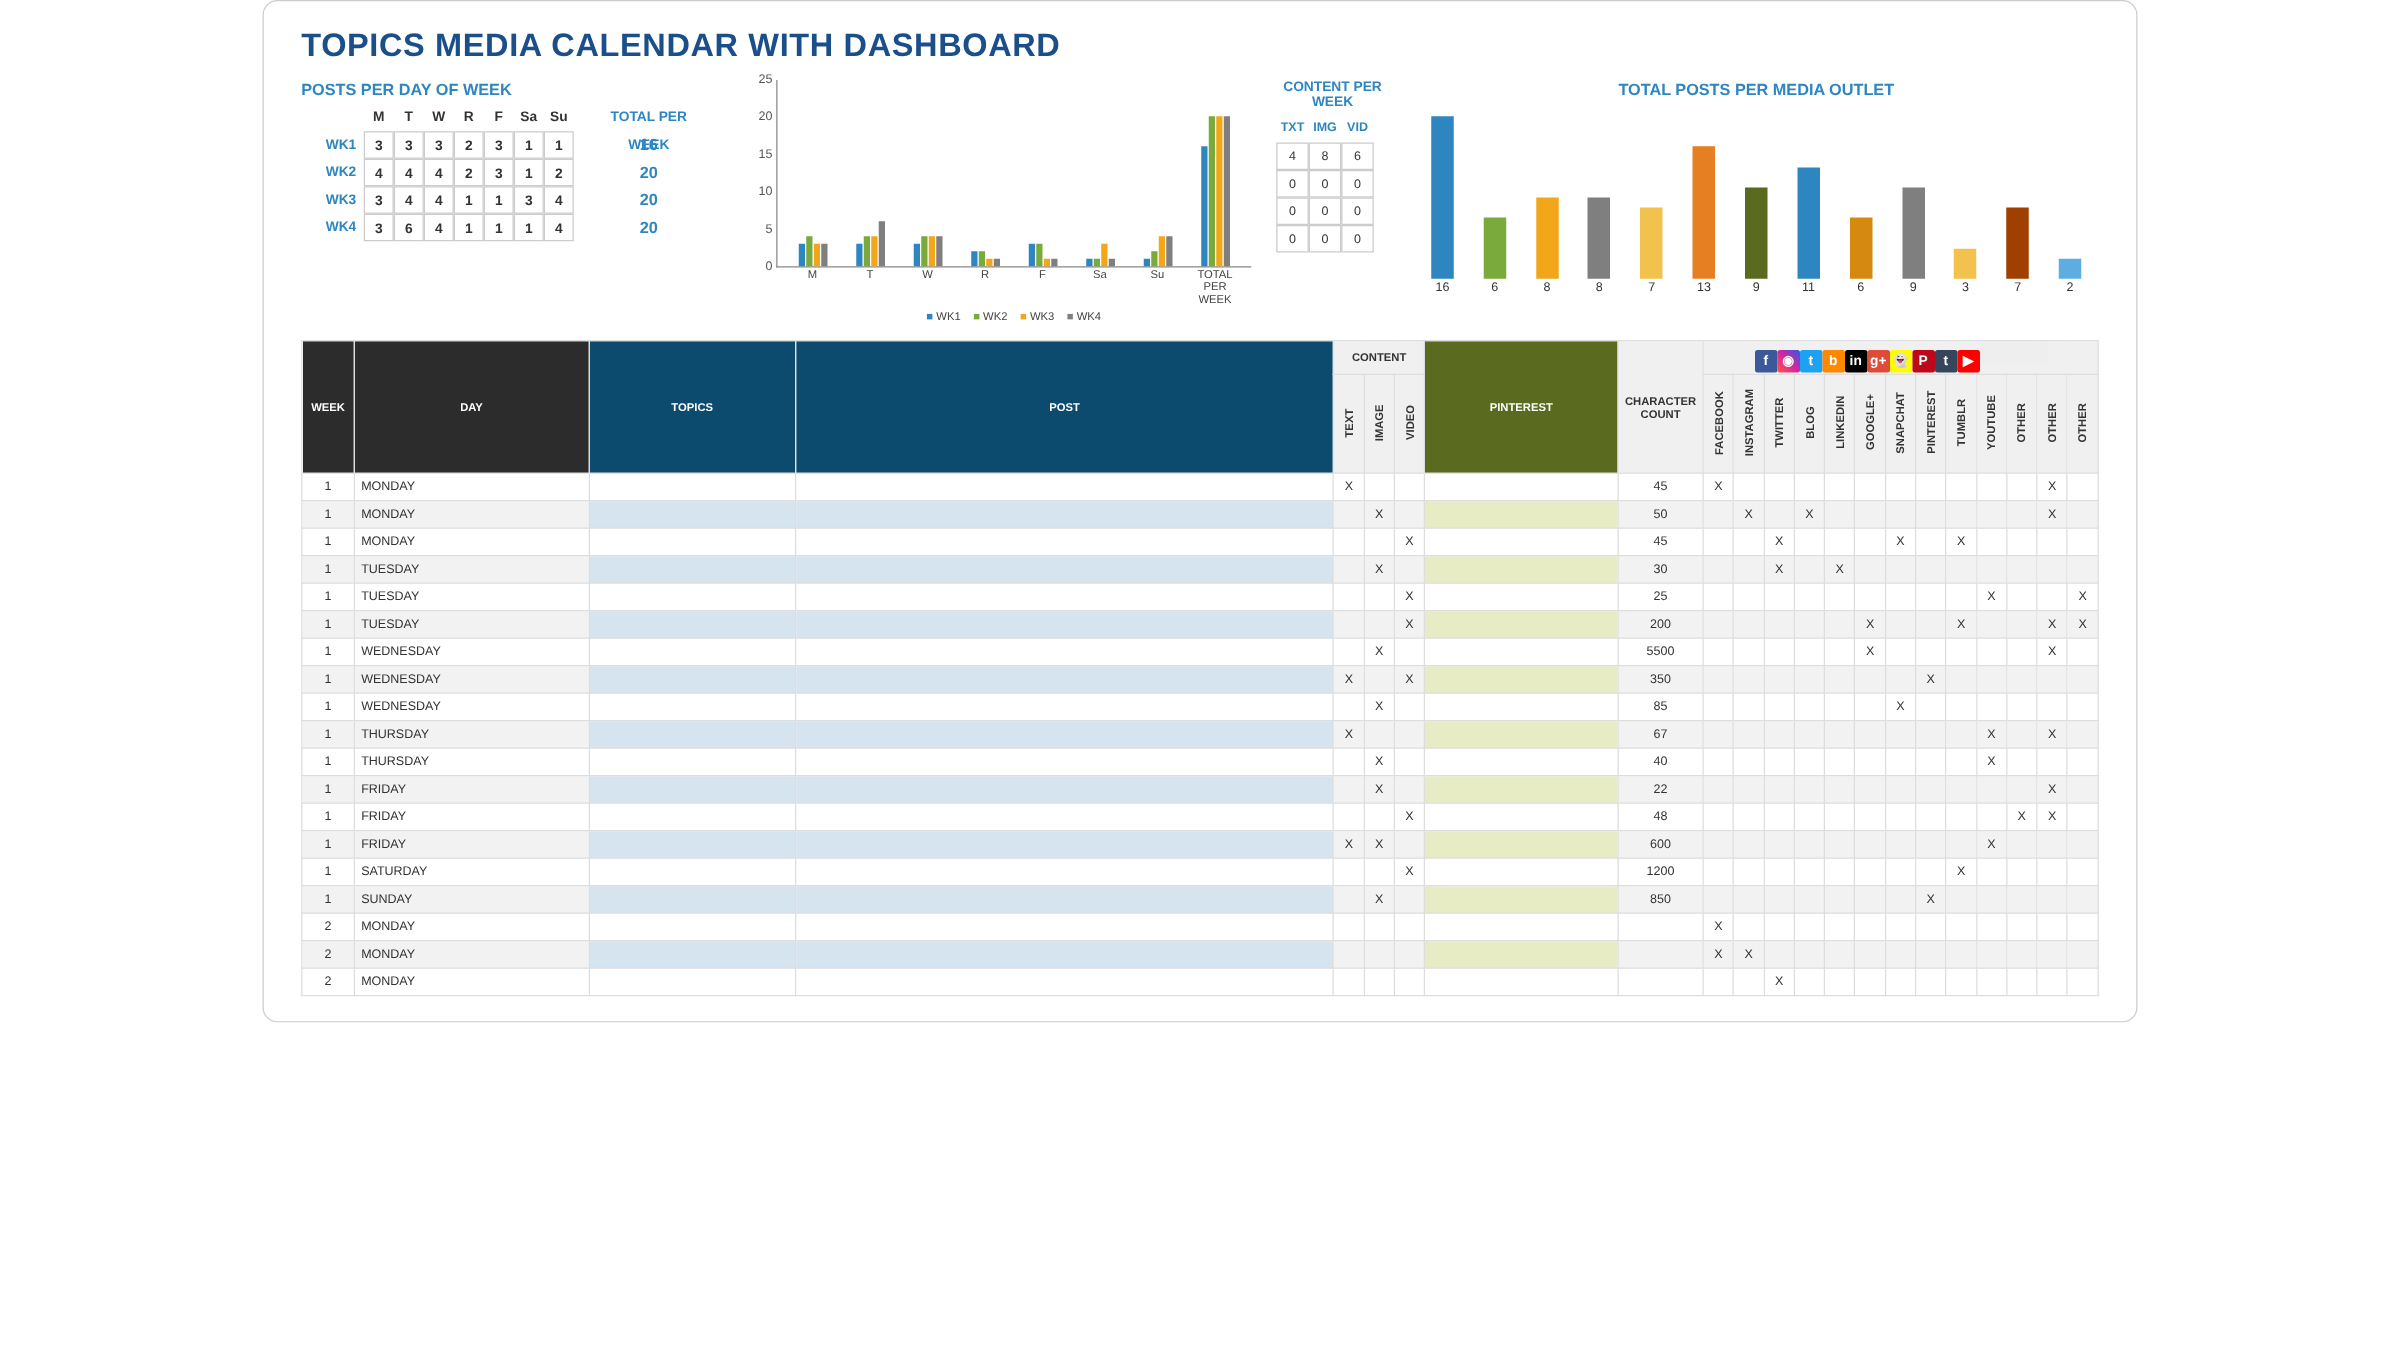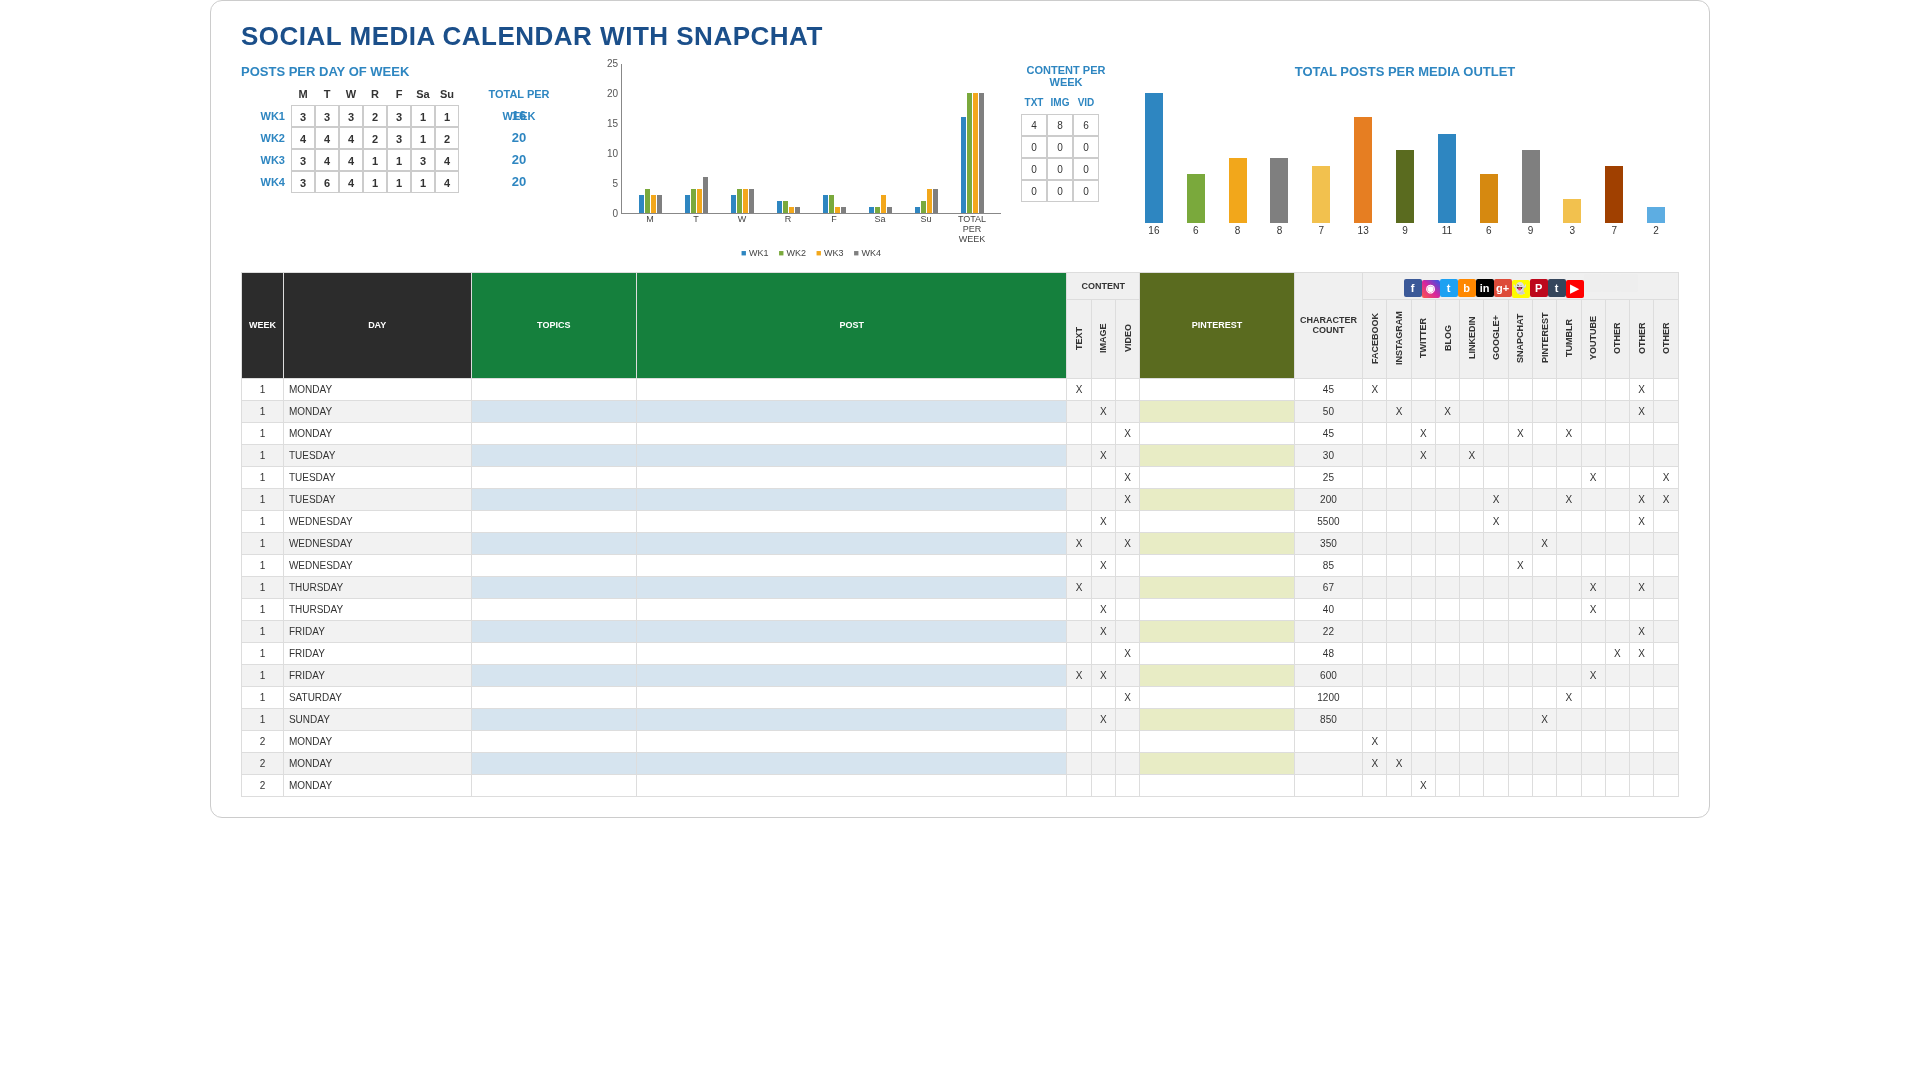--- a/index.html
+++ b/index.html
@@ -52,42 +52,42 @@
 .outlet .sec-title { text-align: center; font-size: 13px; }
 .outlet-chart { height: 140px; display: flex; align-items: flex-end; gap: 4px; padding: 0 4px; }
 .outlet-chart .obar-wrap { flex: 1; display: flex; flex-direction: column; align-items: center; }
 .obar { width: 18px; }
 .outlet-labels { display: flex; gap: 4px; padding: 0 4px; margin-top: 2px; }
 .outlet-labels span { flex: 1; text-align: center; font-size: 10px; }
 
 
 .main-table { width: 100%; border-collapse: collapse; table-layout: fixed; }
 .main-table th, .main-table td { border: 1px solid #ddd; font-size: 10px; overflow: hidden; }
-.main-table thead th { background: #15803d; color: #fff; font-weight: 700; font-size: 9px; padding: 4px 2px; text-align: center; }
+.main-table thead th { background: #0c4a6e; color: #fff; font-weight: 700; font-size: 9px; padding: 4px 2px; text-align: center; }
 .main-table thead th.dark { background: #2c2c2c; }
 .main-table thead th.green { background: #5A6B1F; }
 .main-table thead th.light { background: #f0f0f0; color: #333; }
 .vert { writing-mode: vertical-rl; transform: rotate(180deg); height: 68px; display: inline-block; font-size: 9px; }
 .main-table td { padding: 3px 5px; height: 22px; }
 .main-table td.c { text-align: center; }
 .main-table tr.odd td { background: #fff; }
 .main-table tr.even td { background: #f2f2f2; }
 .main-table tr td.topic { background: #d6e4ef; }
 .main-table tr td.hash { background: #e8ecc5; }
 
 
 .ic { width: 18px; height: 18px; border-radius: 2px; display: inline-flex; align-items: center; justify-content: center; color: #fff; font-size: 11px; font-weight: 700; }
 .ic-fb{background:#3b5998}.ic-ig{background:linear-gradient(45deg,#fd5949,#d6249f,#285AEB)}.ic-tw{background:#1da1f2}.ic-bl{background:#ff8800}.ic-li{background:#000000}.ic-gp{background:#dd4b39}.ic-sc{background:#fffc00;color:#333}.ic-pi{background:#bd081c}.ic-tm{background:#35465c}.ic-yt{background:#ff0000}.ic-ot{background:#eee;color:#888}
 
 </style>
 </head>
 <body>
 
 <div class="page">
-  <h1 class="title">SOCIAL MEDIA CALENDAR WITH SNAPCHAT</h1>
+  <h1 class="title">TOPICS MEDIA CALENDAR WITH DASHBOARD</h1>
 
   <div class="dashboard">
 
     <div class="ppdow">
       <div class="sec-title">POSTS PER DAY OF WEEK</div>
       <div class="ppdow-grid" id="ppdow-grid">
           <div></div>
           <div class="hd">M</div>
           <div class="hd">T</div>
           <div class="hd">W</div>

